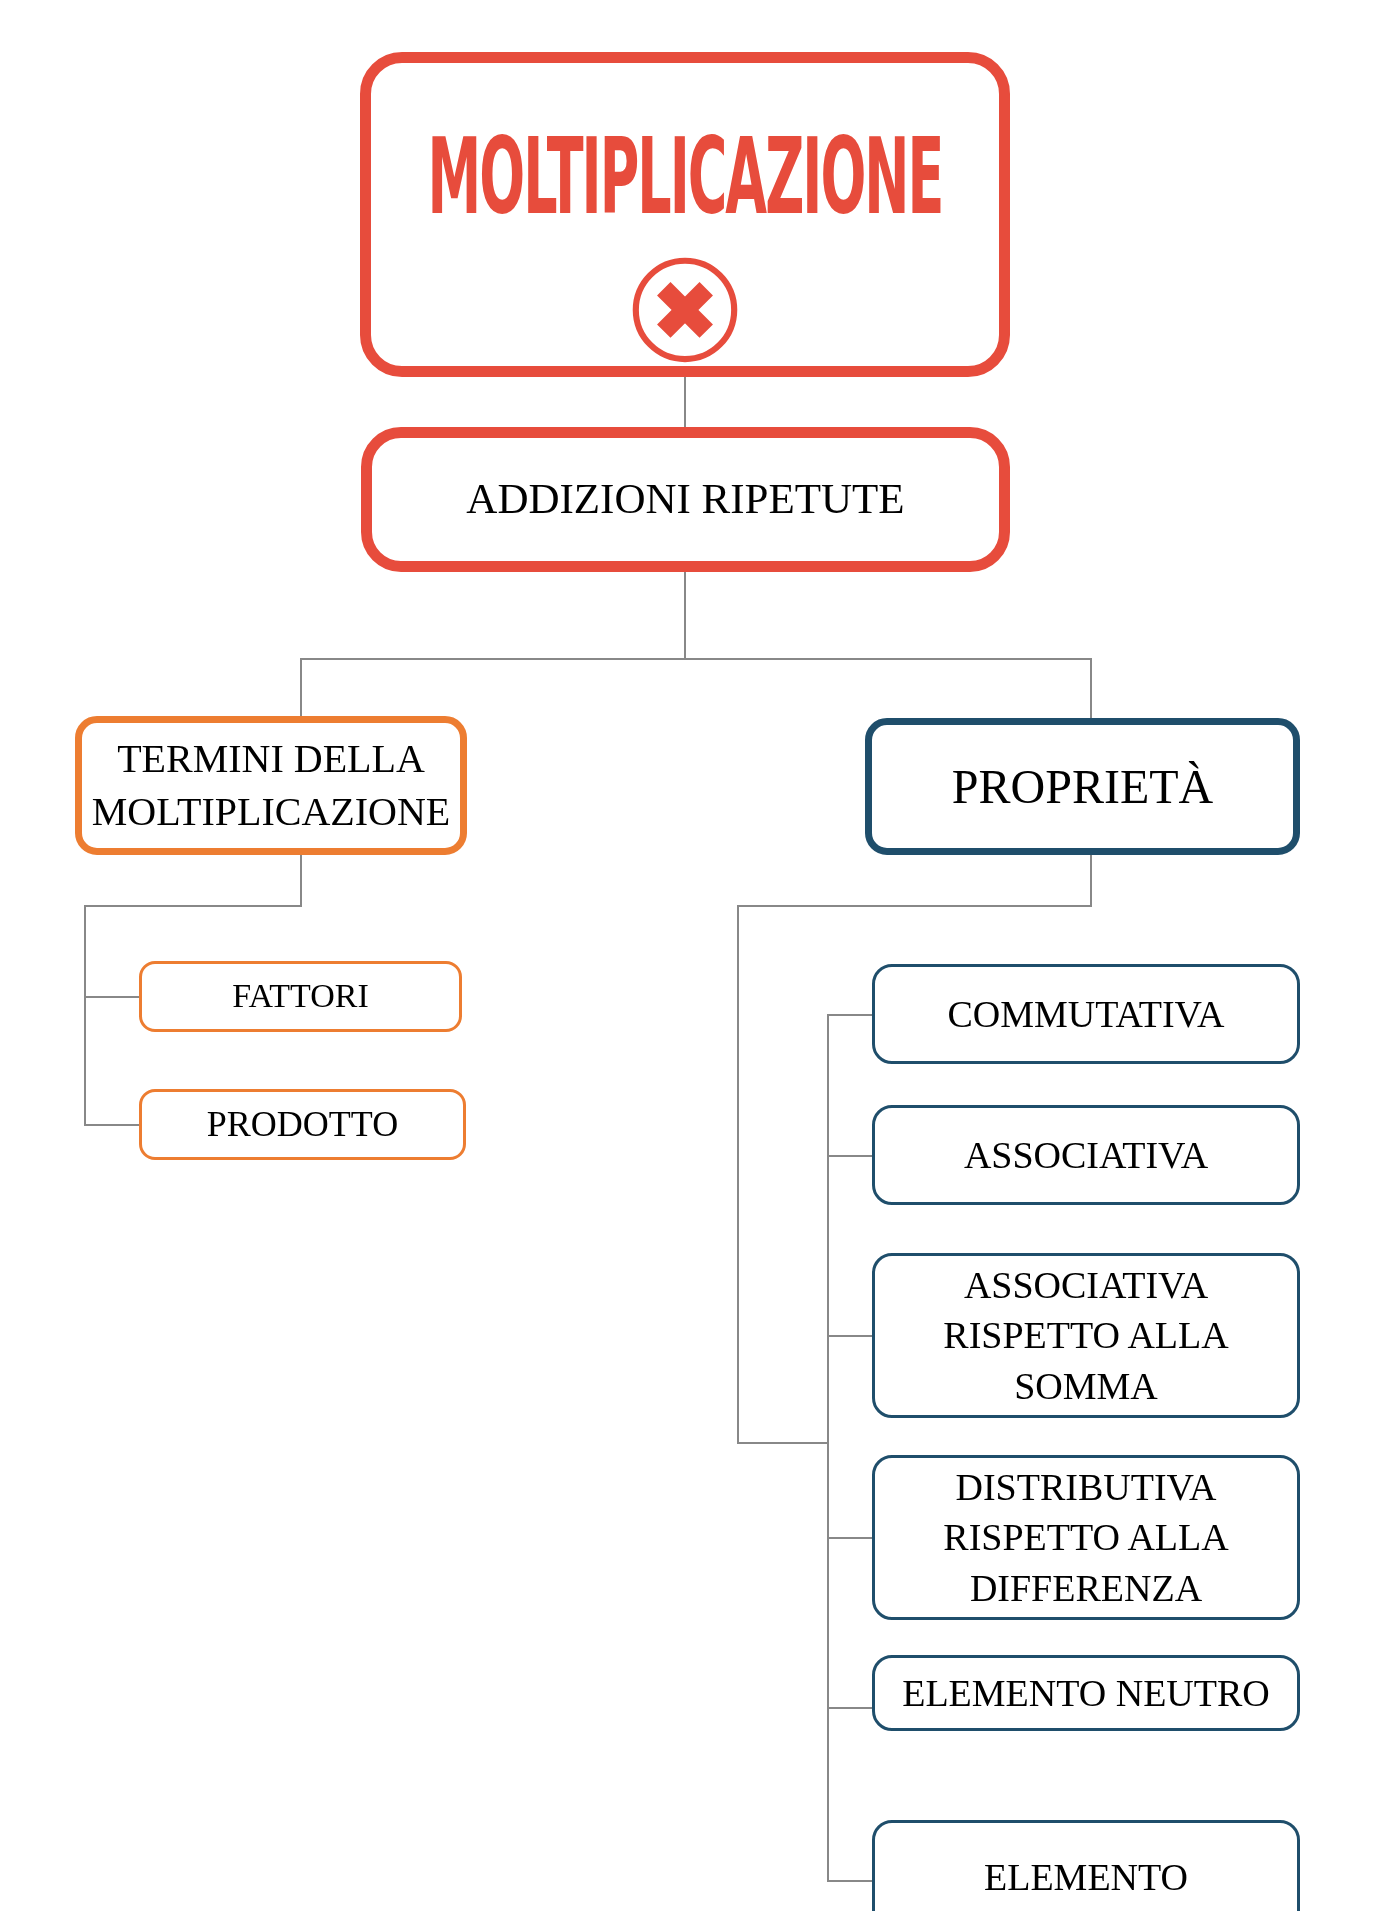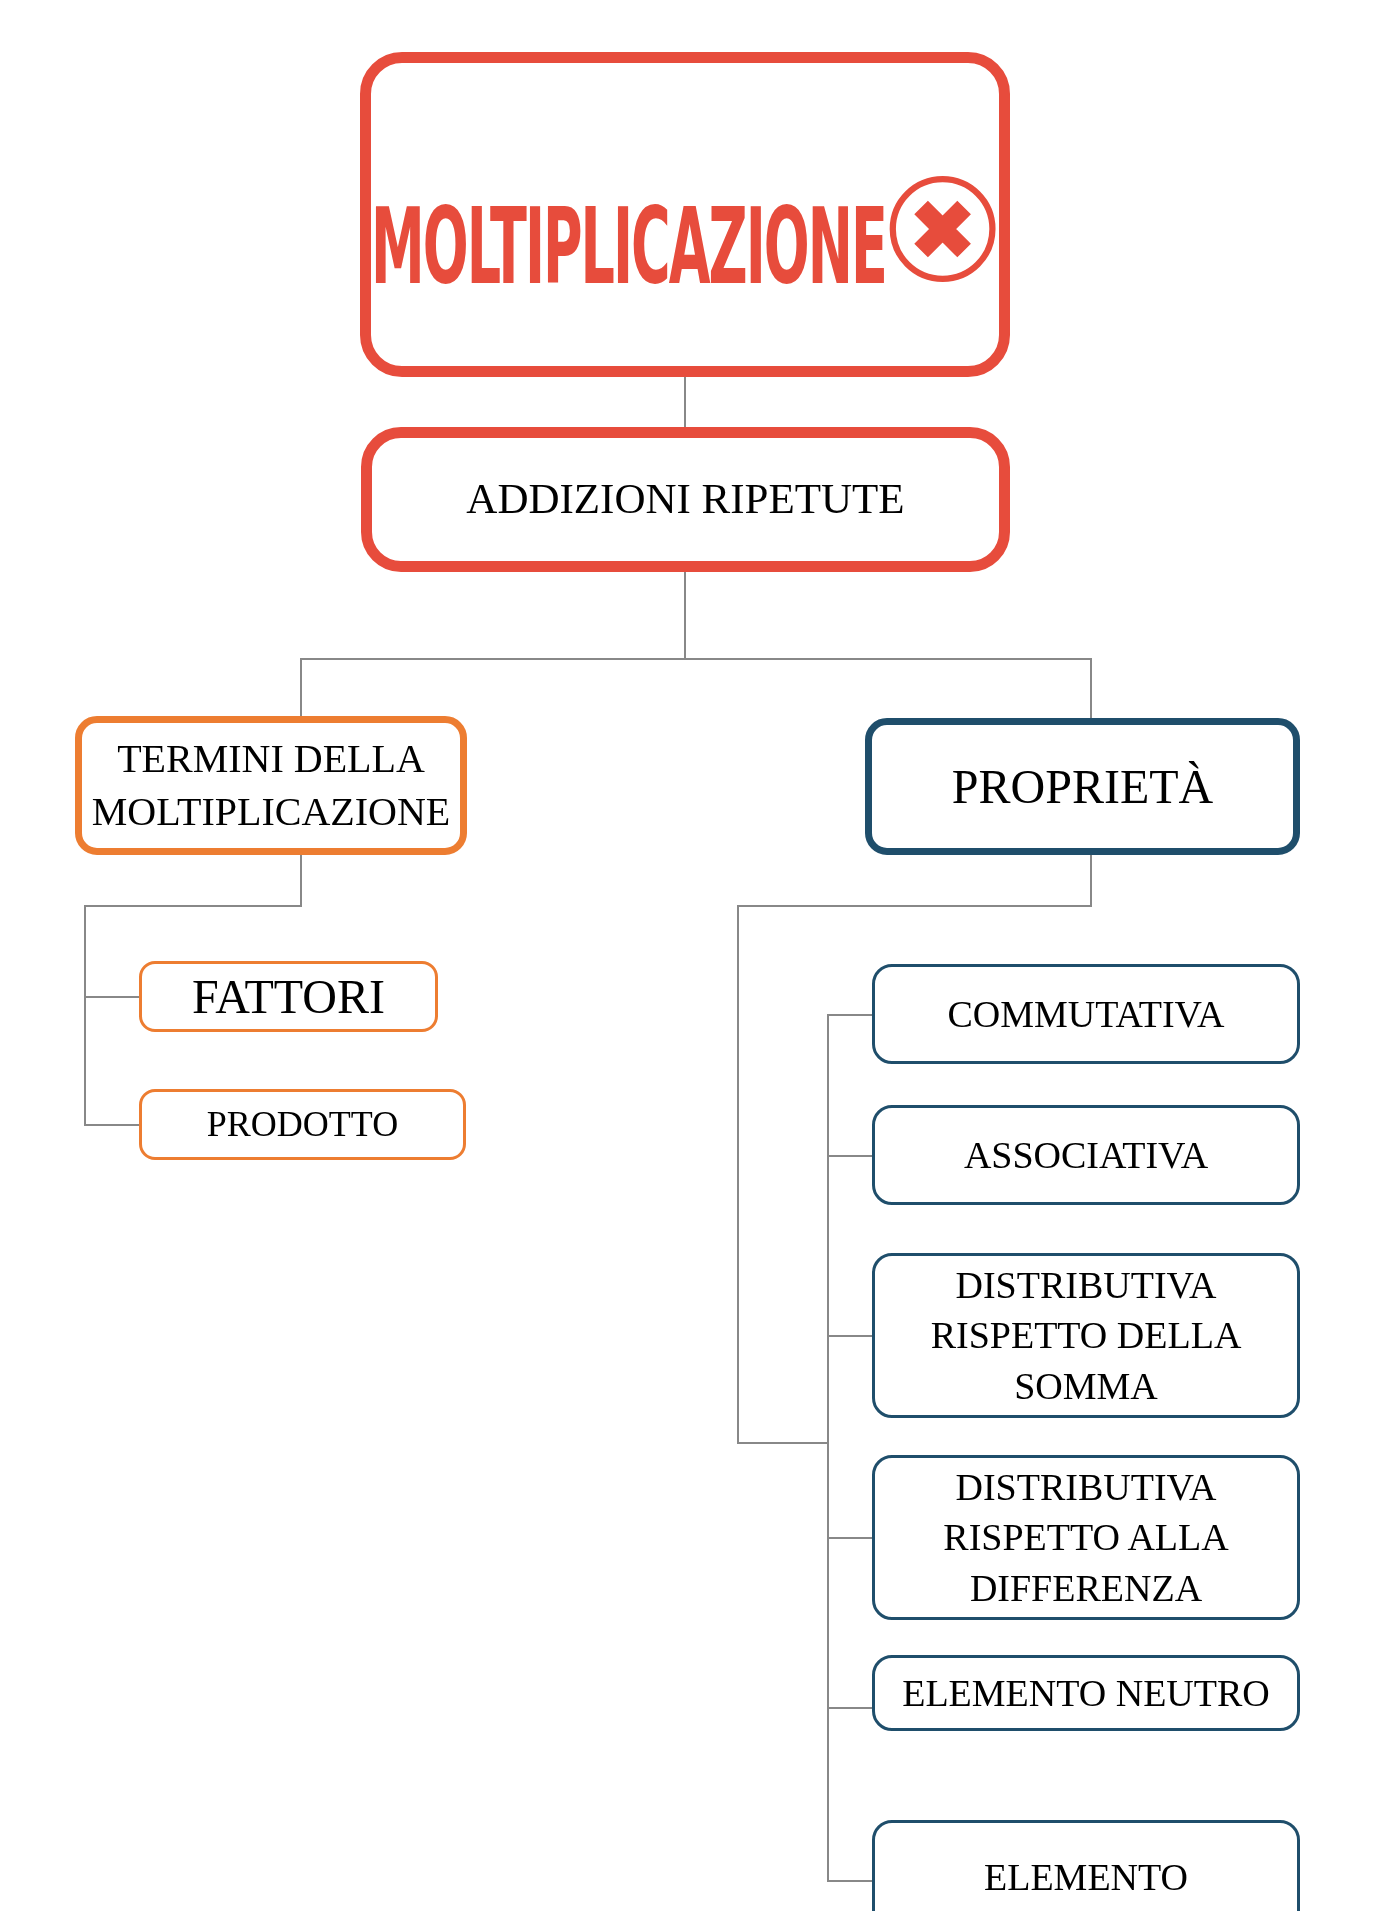--- a/index.html
+++ b/index.html
@@ -13,32 +13,32 @@
   .node .lbl{display:block;padding:0 18px;}
 
   .thick-red{border:11px solid var(--red,#E74C3C);border-radius:40px;}
   .thick-orange{border:7px solid var(--orange,#ED7D31);border-radius:22px;}
   .thick-blue{border:7px solid var(--blue,#1F4E6B);border-radius:22px;}
   .thin-orange{border:3px solid var(--orange,#ED7D31);border-radius:16px;}
   .thin-blue{border:3px solid var(--blue,#1F4E6B);border-radius:20px;}
 
   
   #box-title{left:360px;top:52px;width:650px;height:325px;border-radius:42px;
-             flex-direction:row;justify-content:flex-start;}
+             flex-direction:column;justify-content:flex-start;}
   #title-text{margin-top:66px;height:120px;display:flex;align-items:center;
               font-family:"DejaVu Sans", sans-serif;font-weight:bold;
               font-size:54px;letter-spacing:-2px;color:var(--red,#E74C3C);
               transform:scaleY(1.95);transform-origin:center;white-space:nowrap;}
   #title-icon{margin-top:28px;width:138px;height:138px;}
 
   #box-addizioni{left:361px;top:427px;width:649px;height:145px;font-size:43px;}
   #box-termini{left:75px;top:716px;width:392px;height:139px;font-size:40px;}
   #box-proprieta{left:865px;top:718px;width:435px;height:137px;font-size:48px;}
 
-  #box-fattori{left:139px;top:961px;width:299px;height:71px;font-size:48px;font-family:Liberation Serif, serif;}
+  #box-fattori{left:139px;top:961px;width:323px;height:71px;font-size:34px;font-family:Liberation Serif, serif;}
   #box-prodotto{left:139px;top:1089px;width:327px;height:71px;font-size:36px;}
 
   .prop-child{left:872px;width:428px;font-size:38px;}
   #box-commutativa{top:964px;height:100px;}
   #box-associativa{top:1105px;height:100px;}
   #box-dist-somma{top:1253px;height:165px;}
   #box-dist-differenza{top:1455px;height:165px;}
   #box-elemento-neutro{top:1655px;height:76px;}
   #box-elemento-assorbente{top:1820px;height:165px;}
 
@@ -103,21 +103,21 @@
 
 <div class="node thin-blue prop-child" id="box-commutativa">
   <span class="lbl">COMMUTATIVA</span>
 </div>
 
 <div class="node thin-blue prop-child" id="box-associativa">
   <span class="lbl">ASSOCIATIVA</span>
 </div>
 
 <div class="node thin-blue prop-child" id="box-dist-somma">
-  <span class="lbl">DISTRIBUTIVA RISPETTO DELLA SOMMA</span>
+  <span class="lbl">ASSOCIATIVA RISPETTO ALLA SOMMA</span>
 </div>
 
 <div class="node thin-blue prop-child" id="box-dist-differenza">
   <span class="lbl">DISTRIBUTIVA RISPETTO ALLA DIFFERENZA</span>
 </div>
 
 <div class="node thin-blue prop-child" id="box-elemento-neutro">
   <span class="lbl">ELEMENTO NEUTRO</span>
 </div>
 

